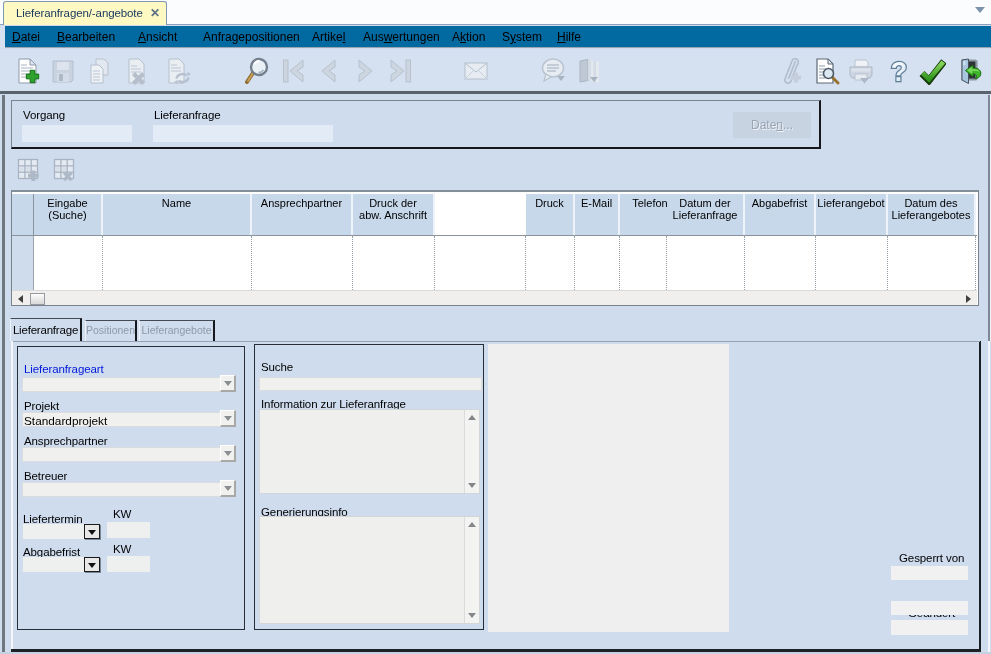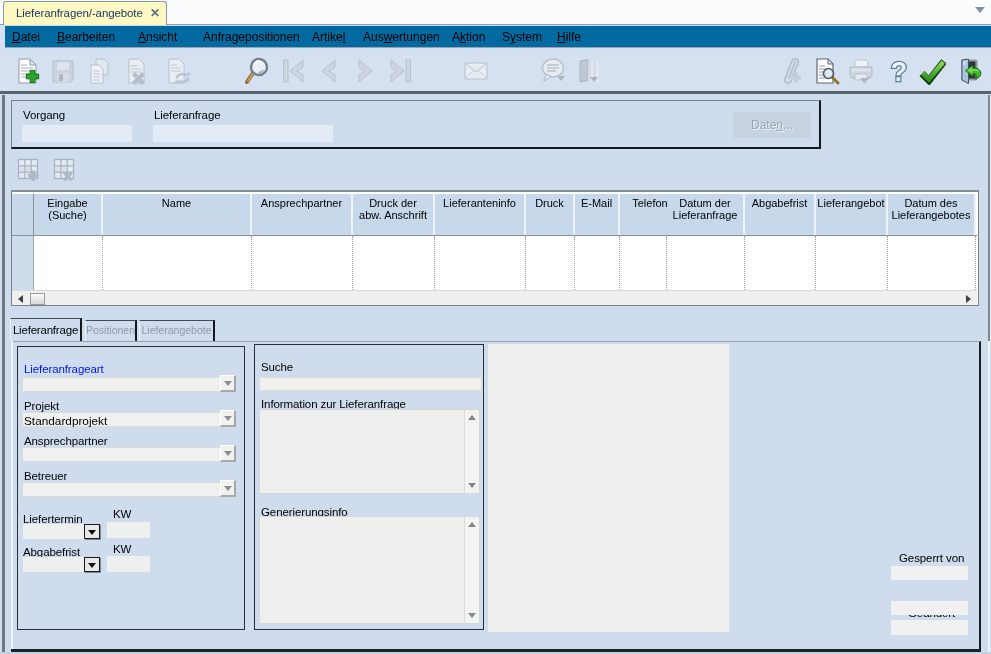--- a/index.html
+++ b/index.html
@@ -301,21 +301,20 @@
 </div>
 
 <div class="abs" id="grid">
   <div style="position:absolute; left:0; top:0; width:965px; height:2px; background:#fdfdfd;"></div>
   <div style="position:absolute; left:0; top:43px; width:965px; height:1px; background:#8a939c;"></div>
   <div class="gh" style="left:0px; width:22px; border-right:1px solid #8a939c;"></div>
   <div class="gh" style="left:22px; width:69px;">Eingabe<br>(Suche)</div>
   <div class="gh" style="left:91px; width:149px;">Name</div>
   <div class="gh" style="left:240px; width:101px;">Ansprechpartner</div>
   <div class="gh" style="left:341px; width:82px;">Druck der<br>abw. Anschrift</div>
-  <div class="gh" style="left:423px; width:91px;">Lieferanteninfo</div>
   <div class="gh" style="left:514px; width:49px;">Druck</div>
   <div class="gh" style="left:563px; width:45px;">E-Mail</div>
   <div class="gh" style="left:608px; width:62px;">Telefon</div>
   <div class="gh" style="left:655px; width:78px;">Datum der<br>Lieferanfrage</div>
   <div class="gh" style="left:733px; width:71px;">Abgabefrist</div>
   <div class="gh" style="left:804px; width:72px;">Lieferangebot</div>
   <div class="gh" style="left:876px; width:88px;">Datum des<br>Lieferangebotes</div>
   <div class="gd" style="left:0px; width:22px; background:#cfdcec; border-right:1px solid #9aa3ac;"></div>
   <div class="gd" style="left:22px; width:69px;"></div>
   <div class="gd" style="left:91px; width:149px;"></div>

